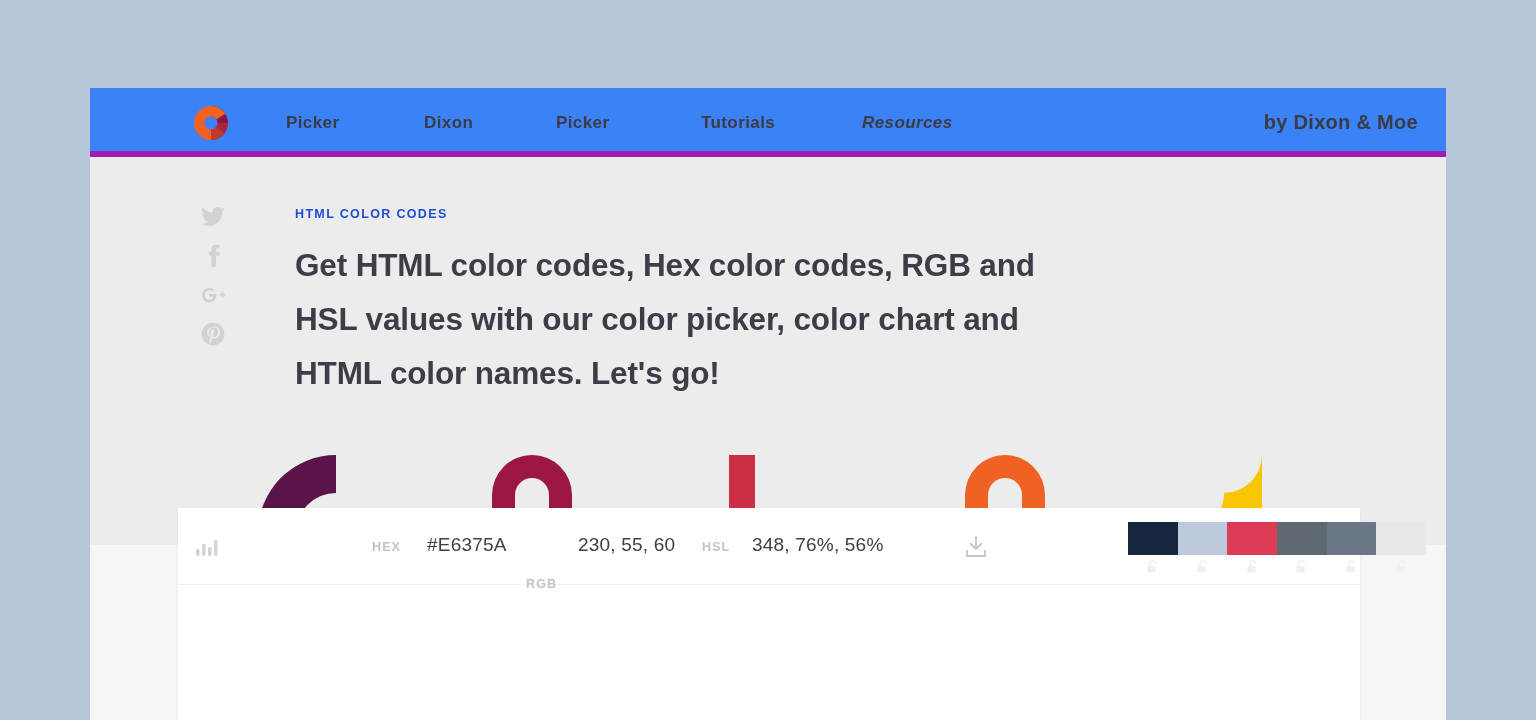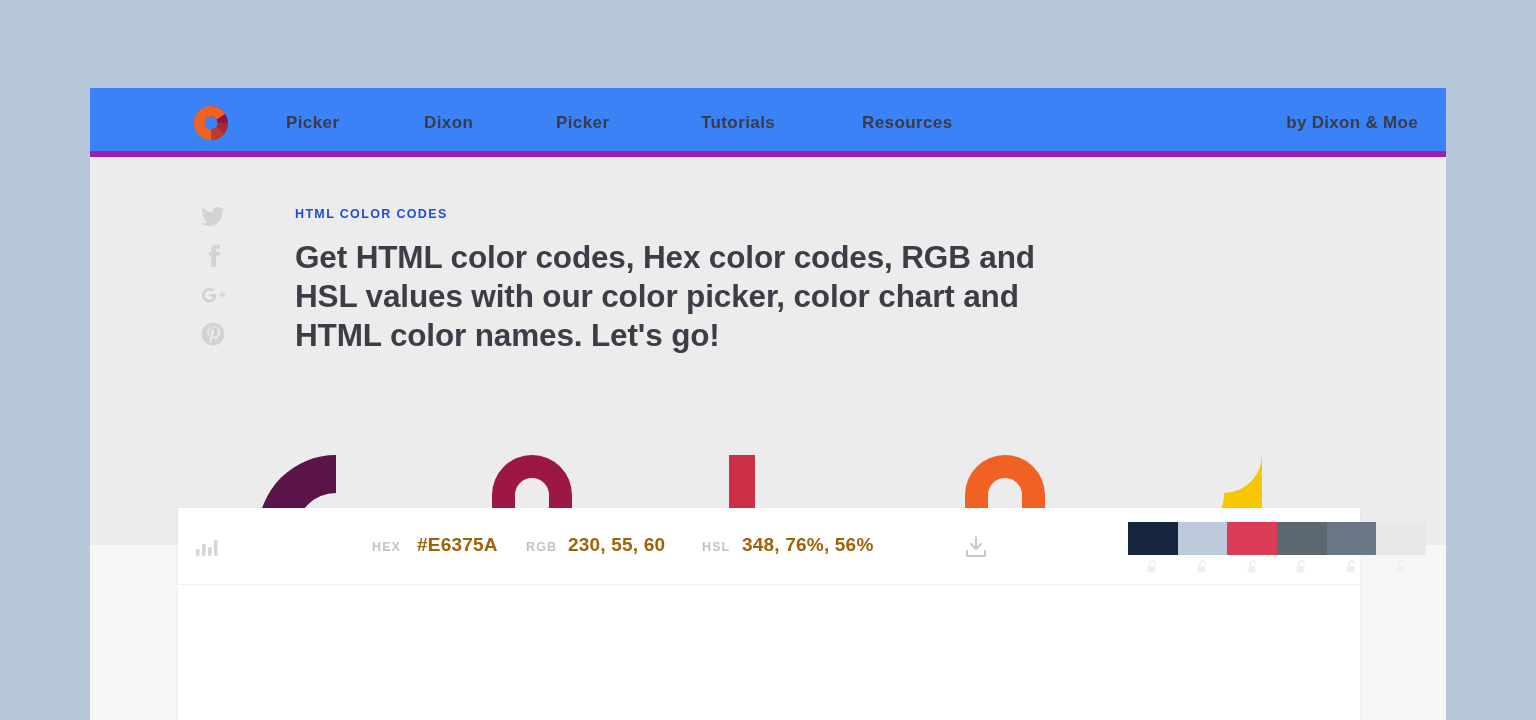--- a/index.html
+++ b/index.html
@@ -36,25 +36,25 @@
     font-size: 17px; font-weight: bold;
     color: #3b3b46;
     letter-spacing: 0.4px;
     cursor: pointer;
     white-space: nowrap;
   }
   .nav-link:nth-child(1) { left: 196px; }
   .nav-link:nth-child(2) { left: 334px; }
   .nav-link:nth-child(3) { left: 466px; }
   .nav-link:nth-child(4) { left: 611px; }
-  .nav-link:nth-child(5) { left: 772px; }
+  .nav-link:nth-child(5) { left: 772px; font-style: italic; }
   #nav-byline {
     position: absolute; right: 28px; top: 0;
     height: 69px; line-height: 69px;
-    font-size: 17px; font-weight: bold;
+    font-size: 20px; font-weight: bold;
     color: #3b3b46; letter-spacing: 0.3px;
     cursor: pointer; white-space: nowrap;
   }
 
   
   #social {
     position: absolute; left: 110px; top: 116px;
     width: 34px;
   }
   .social-icon {
@@ -72,21 +72,21 @@
     font-size: 12.5px; font-weight: bold;
     letter-spacing: 1.35px;
     color: #1d4ed8;
     text-transform: uppercase;
   }
   #headline {
     position: absolute; left: 205px; top: 150px;
     width: 770px;
     font-size: 31.5px;
     font-weight: bold;
-    line-height: 39px;
+    line-height: 54px;
     color: #3d3d48;
     letter-spacing: -0.15px;
   }
 
   
   #deco { position: absolute; left: 0; top: 367px; width: 1356px; height: 90px; }
   .ring { position: absolute; top: 0; }
 
   
   #lower-band {
@@ -117,27 +117,27 @@
     border-radius: 3px;
     cursor: pointer;
   }
   .val-label {
     position: absolute; top: 32px;
     font-size: 12.5px; font-weight: bold;
     letter-spacing: 1.1px; color: #c3c3c3;
   }
   .val-text {
     position: absolute; top: 26px;
-    font-size: 19px; font-weight: bold;
-    color: #a16207; letter-spacing: 0.2px;
-    white-space: nowrap; cursor: text;
+    font-size: 19px; font-weight: normal;
+    color: #404040; letter-spacing: 0.2px;
+    white-space: nowrap; cursor: text; margin-left: 10px;
   }
   #lbl-hex  { left: 194px; }
   #txt-hex  { left: 239px; }
-  #lbl-rgb  { left: 348px; }
+  #lbl-rgb  { left: 348px; margin-top: 37px; }
   #txt-rgb  { left: 390px; }
   #lbl-hsl  { left: 524px; }
   #txt-hsl  { left: 564px; }
 
   #download-icon {
     position: absolute; left: 785px; top: 27px;
     width: 26px; height: 24px; cursor: pointer;
   }
 
   

